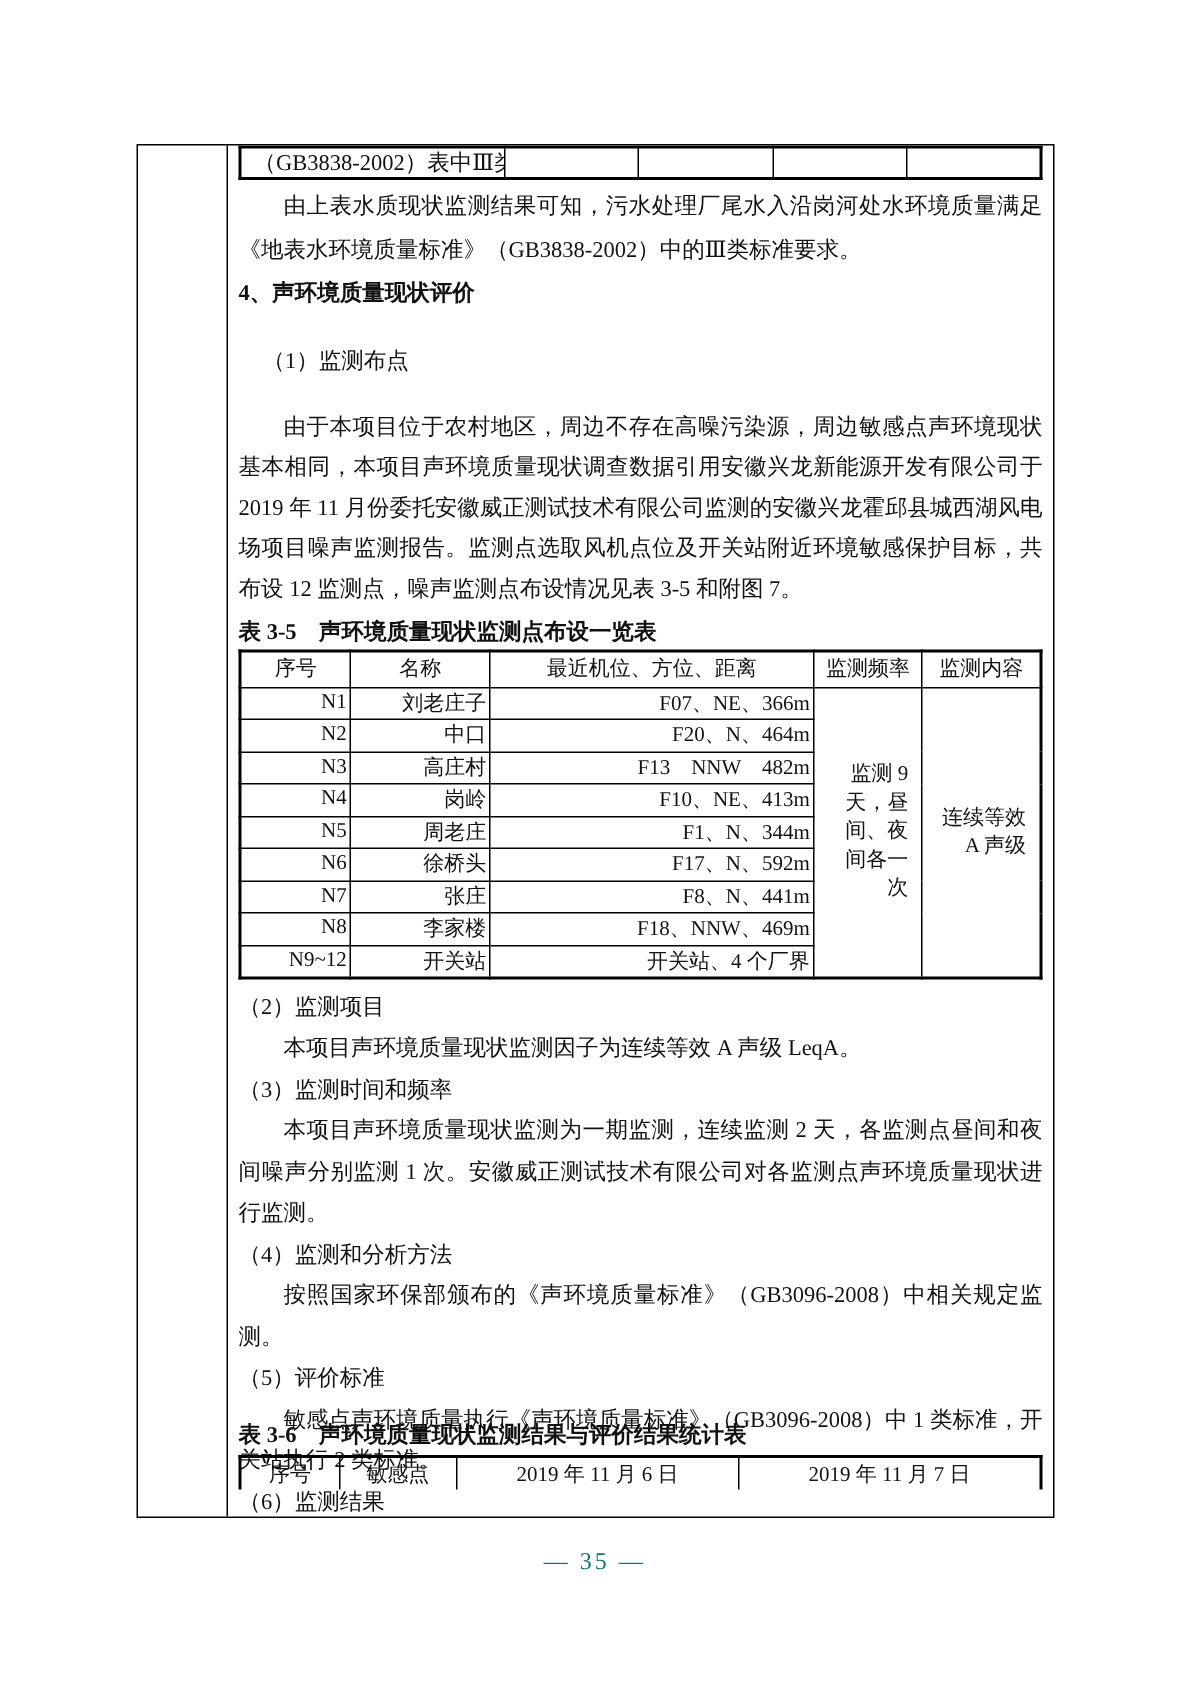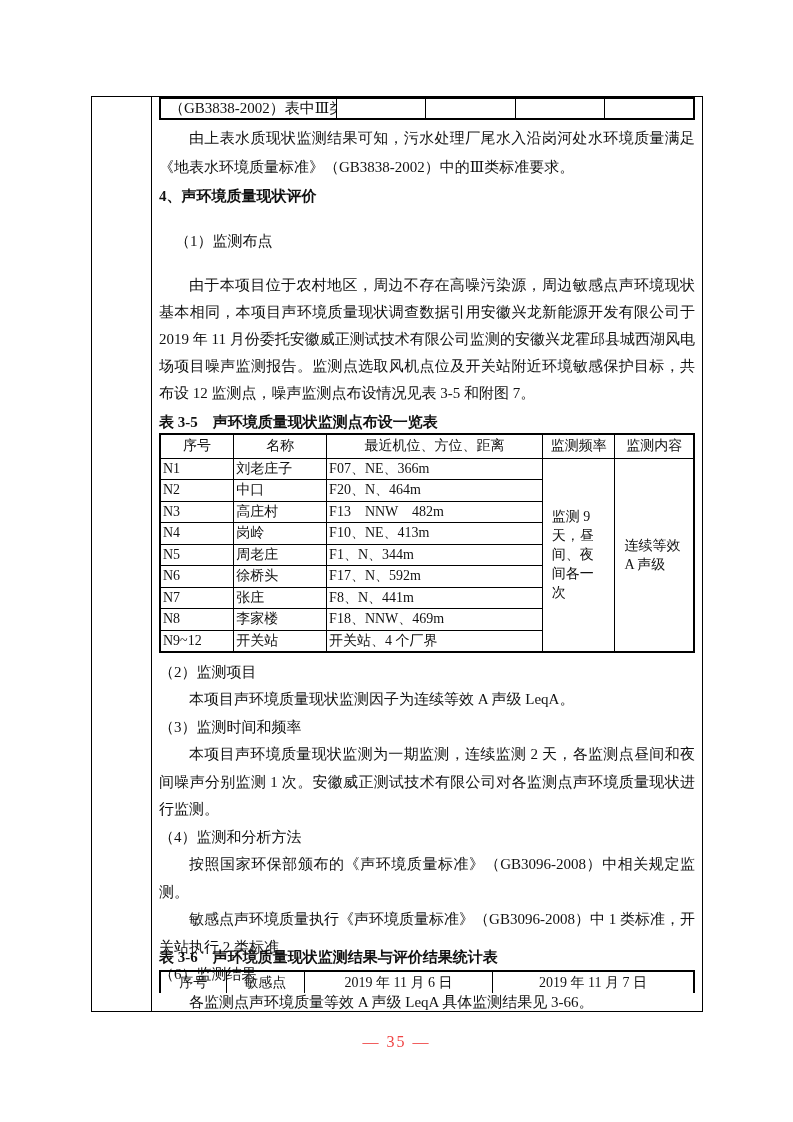--- a/index.html
+++ b/index.html
@@ -26,33 +26,33 @@
   .para { font-size:15px; line-height:29px; text-align:justify; text-indent:2em; margin:0; }
   .para.tight { line-height:27px; }
   .label-u { font-size:15px; line-height:29px; margin:16px; }
   .label-l { font-size:15px; line-height:27.5px; margin:0; }
   .para-l { font-size:15px; line-height:27.5px; text-align:justify; text-indent:2em; margin:0; }
   .heading { font-size:15px; font-weight:bold; line-height:29px; margin:0; }
   .caption { font-size:15px; font-weight:bold; line-height:22px; margin:4px 0 0 0; }
 
   .t35 { border:2px solid #000; }
   .t35 th { border:1px solid #000; font-size:14px; font-weight:normal; text-align:center; height:24px; padding:0 2px; }
-  .t35 td { border:1px solid #000; font-size:14px; text-align:left; height:21.5px; padding:0 2px; }
+  .t35 td { border:1px solid #000; font-size:14px; text-align:right; height:21.5px; padding:0 2px; }
   .t35 .merged { vertical-align:middle; line-height:19px; padding:0 9px; }
   .t35 col.c0 { width:13.8%; } .t35 col.c1 { width:17.4%; } .t35 col.c2 { width:40.4%; }
   .t35 col.c3 { width:13.6%; } .t35 col.c4 { width:14.8%; }
 
   .bottom-block { position:absolute; left:7px; right:7px; bottom:18px; }
   .t36 { border:2px solid #000; border-bottom:none; }
   .t36 td { border:1px solid #000; border-bottom:none; font-size:14px; text-align:center; height:22px; padding:0 2px; white-space:nowrap; }
   .t36 col.c0 { width:12.4%; } .t36 col.c1 { width:14.6%; } .t36 col.c2 { width:35.3%; } .t36 col.c3 { width:37.7%; }
 
   .page-number {
     position:absolute; left:0; width:793px; top:1033px; text-align:center;
-    font-size:16px; letter-spacing:2px; color:#ef4444;
+    font-size:16px; letter-spacing:2px; color:#0f766e;
   }
   .mt4 { margin-top:4px; } .mt6 { margin-top:6px; }
 </style>
 </head>
 <body>
 
 <div class="frame">
   <div class="left-col"></div>
 
   <div class="content">
@@ -143,20 +143,21 @@
       </tr>
     </tbody>
       </table>
 
     <p class="label-l mt6">（2）监测项目</p>
     <p class="para-l">本项目声环境质量现状监测因子为连续等效 A 声级 LeqA。</p>
     <p class="label-l">（3）监测时间和频率</p>
     <p class="para-l">本项目声环境质量现状监测为一期监测，连续监测 2 天，各监测点昼间和夜间噪声分别监测 1 次。安徽威正测试技术有限公司对各监测点声环境质量现状进行监测。</p>
     <p class="label-l">（4）监测和分析方法</p>
     <p class="para-l">按照国家环保部颁布的《声环境质量标准》（GB3096-2008）中相关规定监测。</p>
+    <p class="label-l">（5）评价标准</p>
     <p class="para-l">敏感点声环境质量执行《声环境质量标准》（GB3096-2008）中 1 类标准，开关站执行 2 类标准。</p>
     <p class="label-l">（6）监测结果</p>
     <p class="para-l">各监测点声环境质量等效 A 声级 LeqA 具体监测结果见 3-66。</p>
 
     <div class="bottom-block">
       <p class="caption" style="margin:0 0 2px 0;">表 3-6　声环境质量现状监测结果与评价结果统计表</p>
       <table class="t36">
         <colgroup>
             <col class="c0">
             <col class="c1">

